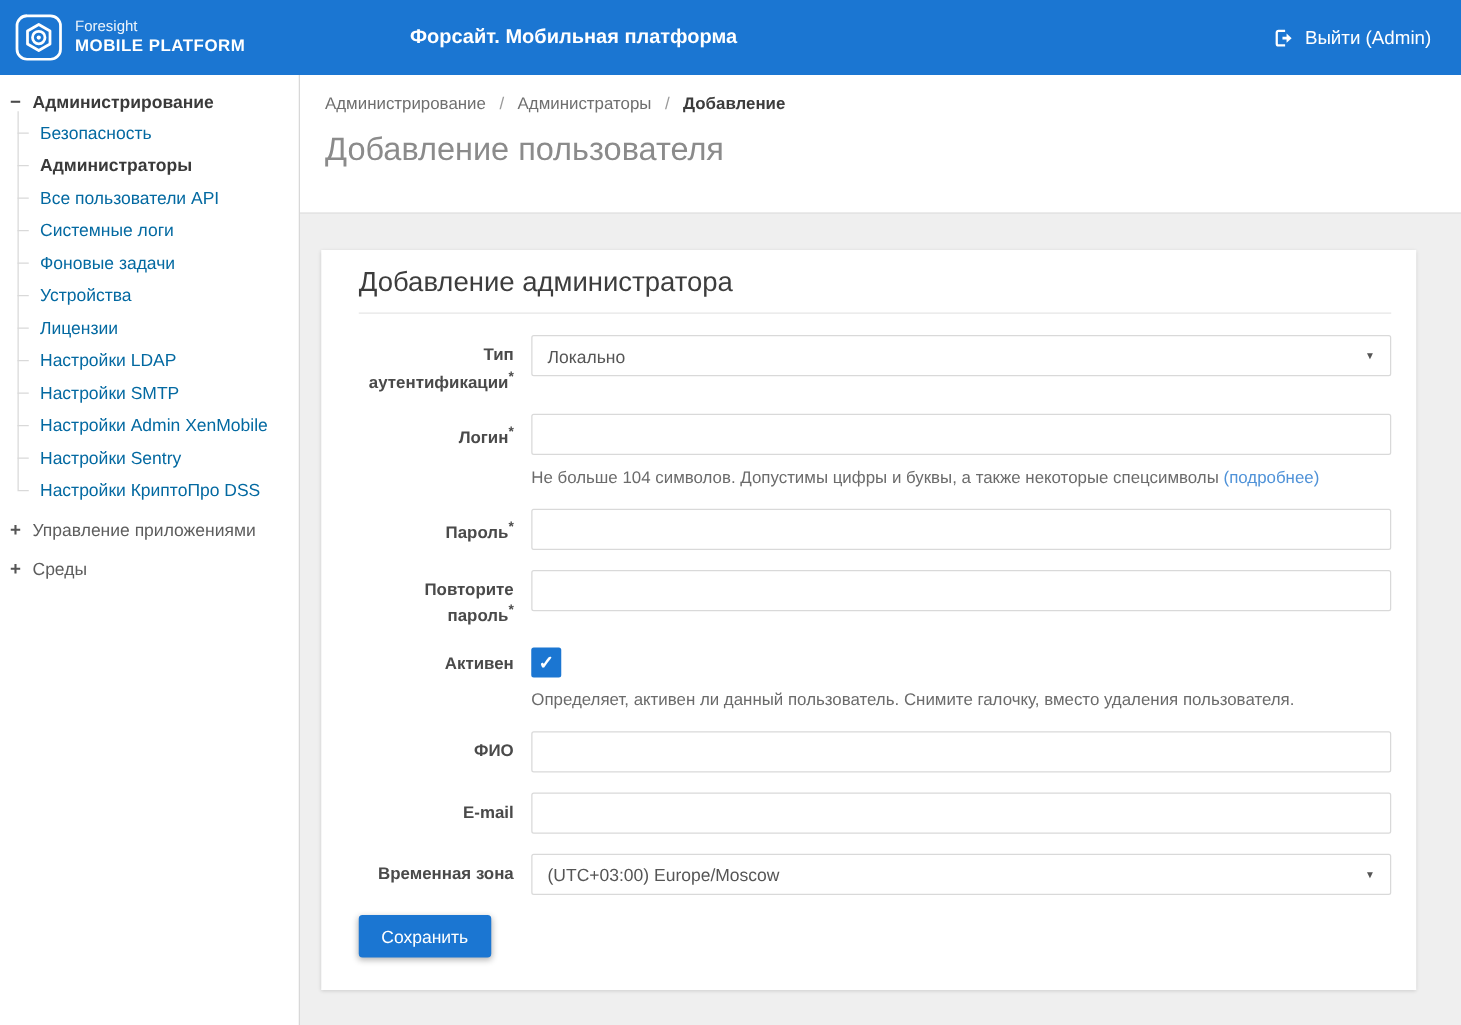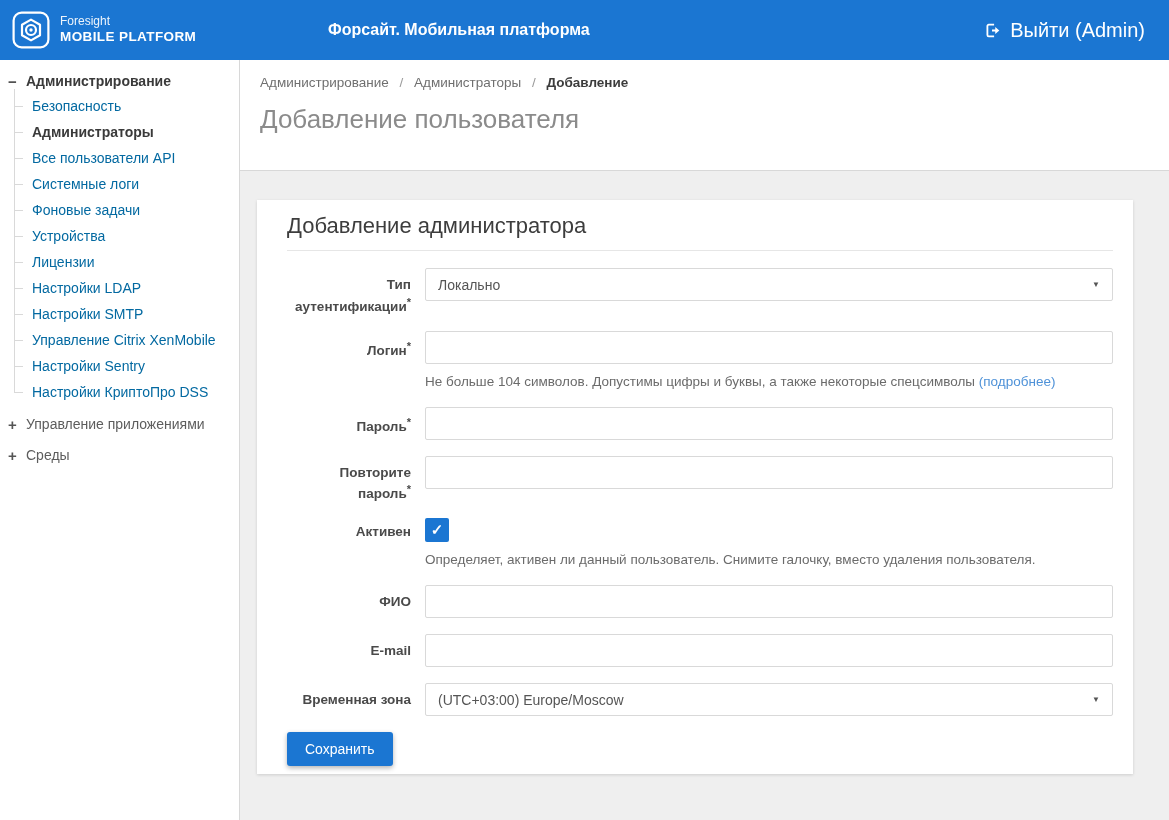--- a/index.html
+++ b/index.html
@@ -27,21 +27,21 @@
   .brand-top { display: block; font-size: 12px; font-weight: 400; color: rgba(255,255,255,.92); }
   .brand-bottom { display: block; font-size: 13.5px; font-weight: 700; letter-spacing: .4px; }
   .app-title {
     position: absolute; left: 328px; top: 0; height: 60px;
     display: flex; align-items: center;
     font-size: 16px; font-weight: 700;
   }
   .logout {
     margin-left: auto;
     display: flex; align-items: center; gap: 9px;
-    font-size: 20px; cursor: pointer;
+    font-size: 15px; cursor: pointer;
   }
   .logout svg { display: block; }
 
   
   .app-body { flex: 1; display: flex; min-height: 0; }
 
   
   .sidebar {
     width: 240px; flex: none;
     background: #ffffff;
@@ -99,21 +99,21 @@
     font-size: 26px; font-weight: 400;
     color: #8b8b8b;
   }
 
   .content { flex: 1; background: #efefef; padding: 29px 36px 0 17px; overflow: hidden; }
 
   
   .card {
     background: #ffffff;
     box-shadow: 0 1px 3px rgba(0,0,0,.14);
-    padding: 12px 20px 8px 30px;
+    padding: 12px 20px 26px 30px;
     margin-bottom: 35px;
   }
   .card-heading {
     font-size: 22px; font-weight: 400; color: #3d3d3d;
     line-height: 28px;
     padding-bottom: 10px;
     border-bottom: 1px solid #e6e6e6;
     margin-bottom: 17px;
   }
   .form-row { display: flex; margin-bottom: 16px; }
@@ -194,21 +194,21 @@
     <ul class="tree-children">
       <li><span>Безопасность</span></li>
       <li class="active"><span>Администраторы</span></li>
       <li><span>Все пользователи API</span></li>
       <li><span>Системные логи</span></li>
       <li><span>Фоновые задачи</span></li>
       <li><span>Устройства</span></li>
       <li><span>Лицензии</span></li>
       <li><span>Настройки LDAP</span></li>
       <li><span>Настройки SMTP</span></li>
-      <li><span>Управление Citrix XenMobile</span></li>
+      <li><span>Настройки Admin XenMobile</span></li>
       <li><span>Настройки Sentry</span></li>
       <li><span>Настройки КриптоПро DSS</span></li>
     </ul>
     <div class="tree-parent collapsed">
       <span class="toggle">+</span>
       <span>Управление приложениями</span>
     </div>
     <div class="tree-parent collapsed">
       <span class="toggle">+</span>
       <span>Среды</span>

